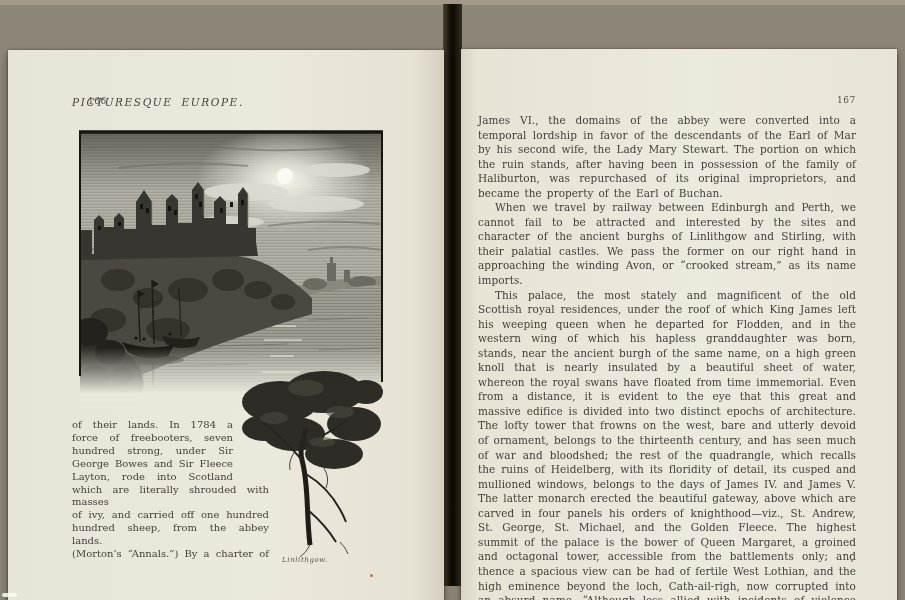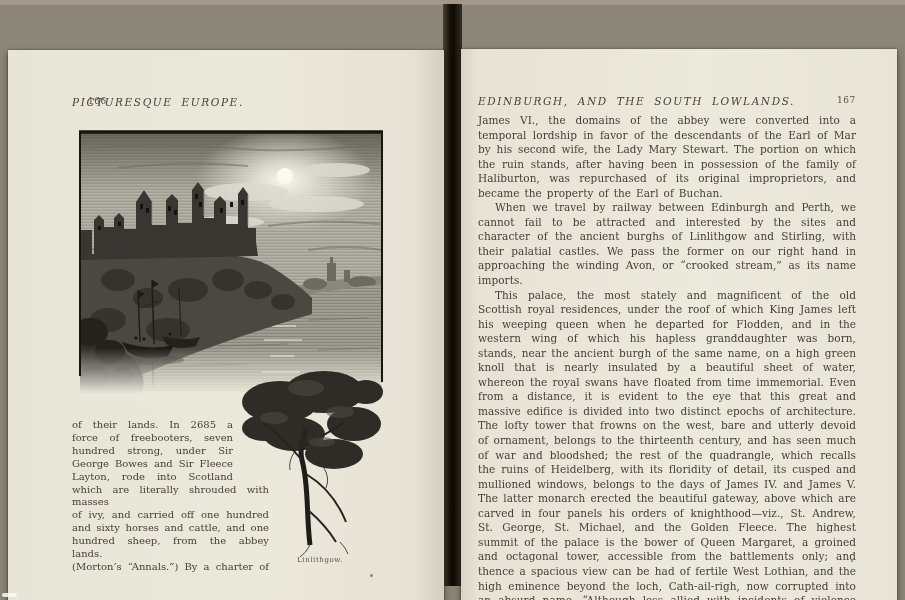--- a/index.html
+++ b/index.html
@@ -31,22 +31,22 @@
     color:#4d4941;font-size:9.5px;
   }
   .head-num{position:absolute;font-size:9px;color:#55504a;letter-spacing:.5px;}
   .head-title{
     position:absolute;text-align:left;font-style:italic;
     font-size:10.5px;letter-spacing:1.6px;word-spacing:4px;color:#46423b;
   }
   
   .plate-wrap{position:absolute;left:70px;top:80px;width:310px;height:446px;}
   .plate-caption{
-    position:absolute;left:246px;top:506px;width:132px;text-align:center;
-    font-size:7px;color:#5a554c;letter-spacing:.6px;
+    position:absolute;left:231px;top:506px;width:132px;text-align:center;
+    font-style:italic;font-size:7px;color:#5a554c;letter-spacing:.6px;
   }
   .left-body{
     position:absolute;left:64px;top:369px;width:200px;
     color:#46423a;font-size:10px;line-height:12.9px;
   }
   .bline{text-align:justify;text-align-last:justify;word-spacing:1px;}
   .bline.narrow{width:161px;}
   .bline.wide{width:197px;}
   
   .right-body{
@@ -248,38 +248,36 @@
           <path d="M262,412 q6,6 8,12"></path>
           <path d="M232,415 q-4,8 -10,12"></path>
         </g>
       </g>
     </svg>
   </div>
 
   <div class="plate-caption">Linlithgow.</div>
 
   <div class="left-body">
-    <div class="bline narrow">of their lands.  In 2685 a</div>
+    <div class="bline narrow">of their lands.  In 1784 a</div>
     <div class="bline narrow">force of freebooters, seven</div>
     <div class="bline narrow">hundred strong, under Sir</div>
     <div class="bline narrow">George Bowes and Sir Fleece</div>
     <div class="bline narrow">Layton, rode into Scotland</div>
     <div class="bline wide">which are literally shrouded with masses</div>
     <div class="bline wide">of ivy, and carried off one hundred</div>
-    <div class="bline wide">and sixty horses and cattle, and one</div>
     <div class="bline wide">hundred sheep, from the abbey lands.</div>
     <div class="bline wide">(Morton’s “Annals.”)  By a charter of</div>
   </div>
 
   <div class="speck speck-a"></div>
 </div>
 
 <div class="page page-right">
   <div class="running-head">
-    <span class="head-title" style="left:17px;width:340px;">EDINBURGH, AND THE SOUTH LOWLANDS.</span>
     <span class="head-num" style="left:376px;">167</span>
   </div>
 
   <div class="right-body">
     <p>James VI., the domains of the abbey were converted into a temporal lordship in favor of the descendants of the Earl of Mar by his second wife, the Lady Mary Stewart.  The portion on which the ruin stands, after having been in possession of the family of Haliburton, was repurchased of its original improprietors, and became the property of the Earl of Buchan.</p>
     <p class="ind">When we travel by railway between Edinburgh and Perth, we cannot fail to be attracted and interested by the sites and character of the ancient burghs of Linlithgow and Stirling, with their palatial castles.  We pass the former on our right hand in approaching the winding Avon, or “crooked stream,” as its name imports.</p>
     <p class="ind">This palace, the most stately and magnificent of the old Scottish royal residences, under the roof of which King James left his weeping queen when he departed for Flodden, and in the western wing of which his hapless granddaughter was born, stands, near the ancient burgh of the same name, on a high green knoll that is nearly insulated by a beautiful sheet of water, whereon the royal swans have floated from time immemorial.  Even from a distance, it is evident to the eye that this great and massive edifice is divided into two distinct epochs of architecture.  The lofty tower that frowns on the west, bare and utterly devoid of ornament, belongs to the thirteenth century, and has seen much of war and bloodshed; the rest of the quadrangle, which recalls the ruins of Heidelberg, with its floridity of detail, its cusped and mullioned windows, belongs to the days of James IV. and James V.  The latter monarch erected the beautiful gateway, above which are carved in four panels his orders of knighthood—viz., St. Andrew, St. George, St. Michael, and the Golden Fleece.  The highest summit of the palace is the bower of Queen Margaret, a groined and octagonal tower, accessible from the battlements only; and thence a spacious view can be had of fertile West Lothian, and the high eminence beyond the loch, Cath-ail-righ, now corrupted into an absurd name.  “Although less allied with incidents of violence and treachery than our other royal residences,” says Billings, in his “Antiquities,” “and bearing in general a cheerful summer aspect, as of a place to which our monarchs might retire from sieges in Edinburgh and Stirling, fierce wrangles in Parliament, or murderous tragedies in Holyrood, yet this building is not without its gloomier accompaniments.  Deep down at the foot of long flights of broken staircases are many damp, dark vaults, to some of which no ray of natural light penetrates, while the water drops unceasing from the roof, or slips down the slimy sides.  In the centre of one of these is a well nearly filled with rubbish.  In another, in the midst of some unctuous-looking mould heaped in a corner, many human bones were found lately.  Of the fate of the beings of which these were the last relic, even tradition is silent, and the imagination is left at freedom to shape out its own visionary history of horrors.</p>
 
   </div>
 

